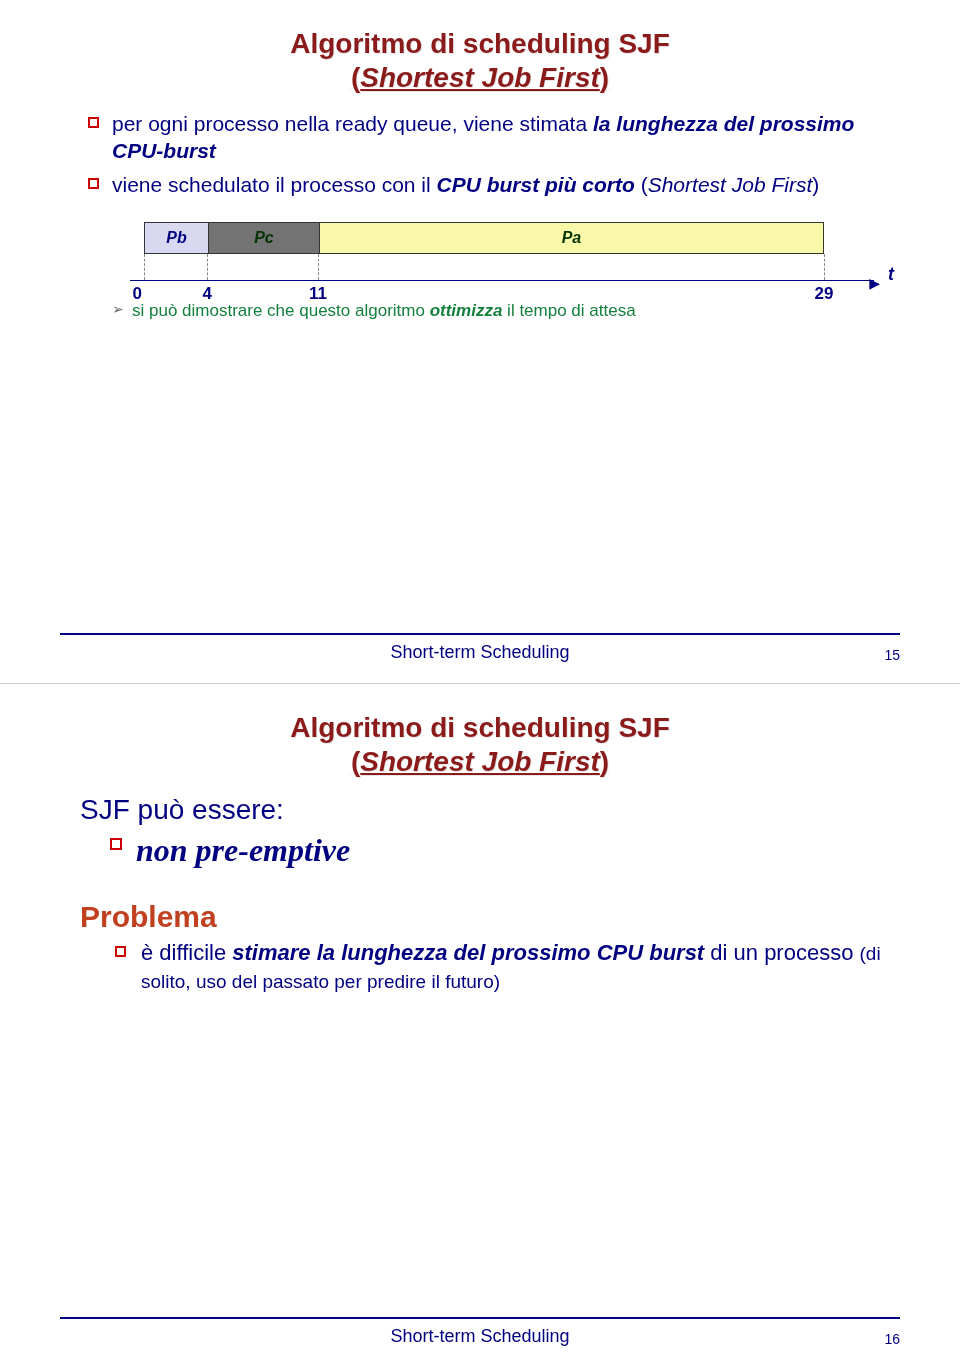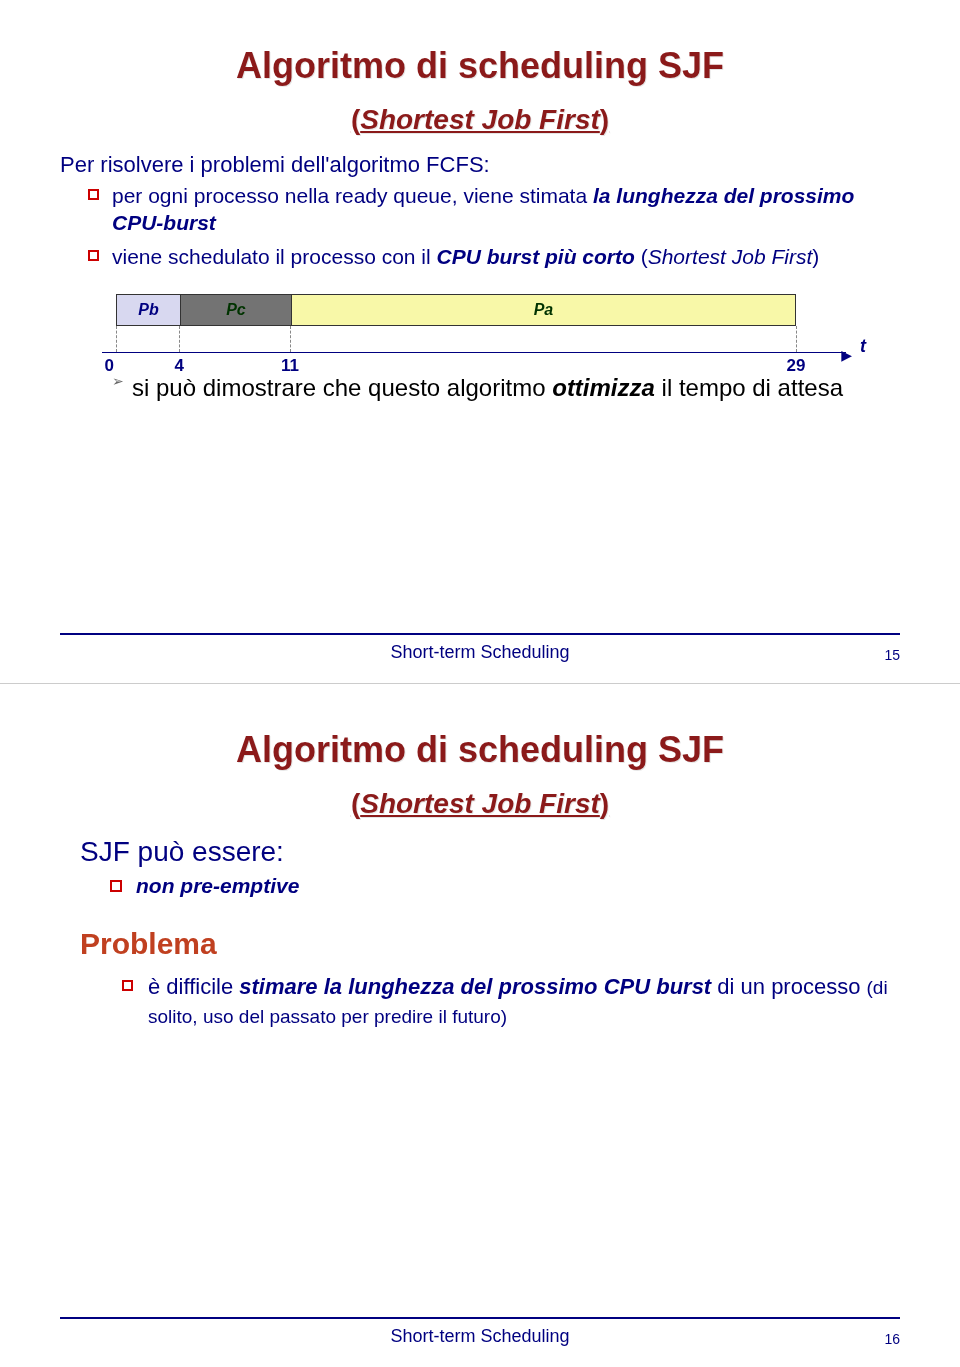--- a/index.html
+++ b/index.html
@@ -19,24 +19,24 @@
     height: 683px;
     box-sizing: border-box;
     padding: 28px 60px 50px 60px;
   }
   .divider {
     height: 1px;
     background: #ccc;
   }
   .title-main {
     text-align: center;
-    font-size: 36px;
+    font-size: 28px;
     font-weight: bold;
     color: #8b1a1a;
-    margin: 17px;
+    margin: 0;
     text-shadow: 1px 1px 0 rgba(0,0,0,0.1);
   }
   .title-sub {
     text-align: center;
     font-size: 28px;
     font-weight: bold;
     color: #8b1a1a;
     margin: 2px 0 16px 0;
     text-shadow: 1px 1px 0 rgba(0,0,0,0.1);
     text-decoration: underline;
@@ -73,38 +73,38 @@
     border: 2px solid #c00;
     box-sizing: border-box;
   }
   ul.sub-bullets {
     list-style: none;
     padding: 0 0 0 52px;
     margin: 6px 0 0 0;
   }
   ul.sub-bullets > li {
     position: relative;
-    font-size: 24px;
-    color: #000000;
+    font-size: 17px;
+    color: #15803d;
     padding-left: 20px;
     line-height: 1.3;
   }
   ul.sub-bullets > li::before {
     content: "➢";
     position: absolute;
     left: 0;
     top: 0;
     color: #666;
     font-size: 14px;
   }
   .ital { font-style: italic; }
   .bold-ital { font-style: italic; font-weight: bold; }
   .bold { font-weight: bold; }
   .chart-wrap {
-    margin: 24px auto 10px 56px;
+    margin: 24px auto 10px 84px;
     width: 680px;
     position: relative;
     text-align: center;
   }
   .chart-bar {
     display: flex;
     height: 30px;
     border: 1px solid #333;
   }
   .seg {
@@ -196,25 +196,26 @@
     color: #000080;
     margin: 14px 0 4px 20px;
   }
   ul.bullets2 {
     list-style: none;
     padding: 0 0 0 50px;
     margin: 4px 0 0 0;
   }
   ul.bullets2 > li {
     position: relative;
-    font-size: 21px;
+    font-size: 32px;
     color: #000080;
     padding-left: 26px;
     margin-bottom: 8px;
     line-height: 1.3;
+    font-family: Liberation Serif, serif;
   }
   ul.bullets2 > li::before {
     content: "";
     position: absolute;
     left: 0;
     top: 8px;
     width: 12px;
     height: 12px;
     border: 2px solid #c00;
     box-sizing: border-box;
@@ -227,21 +228,21 @@
   }
   .problema {
     font-size: 30px;
     font-weight: bold;
     color: #c04020;
     margin: 28px 0 4px 20px;
   }
   ul.bullets3 {
     list-style: none;
     padding: 0 0 0 50px;
-    margin: 12px;
+    margin: 5px;
   }
   ul.bullets3 > li {
     position: relative;
     font-size: 22px;
     color: #000080;
     padding-left: 26px;
     line-height: 1.3;
   }
   ul.bullets3 > li::before {
     content: "";
@@ -259,21 +260,20 @@
 <body>
 
 <div class="page">
 
   <div class="slide">
     <h1 class="title-main">Algoritmo di scheduling SJF</h1>
     <h2 class="title-sub">
       <span>(</span><span class="inner">Shortest Job First</span><span>)</span>
     </h2>
 
-    <p class="body-text">Per risolvere i problemi dell'algoritmo FCFS:</p>
 
     <ul class="bullets">
       <li>
         <span>per ogni processo nella ready queue, viene stimata </span><span class="bold-ital">la lunghezza del prossimo CPU-burst</span>
       </li>
       <li>
         <span> viene schedulato il processo con il </span><span class="bold-ital">CPU burst più corto</span><span> (</span><span class="ital">Shortest Job First</span><span>)</span>
       </li>
     </ul>
 

